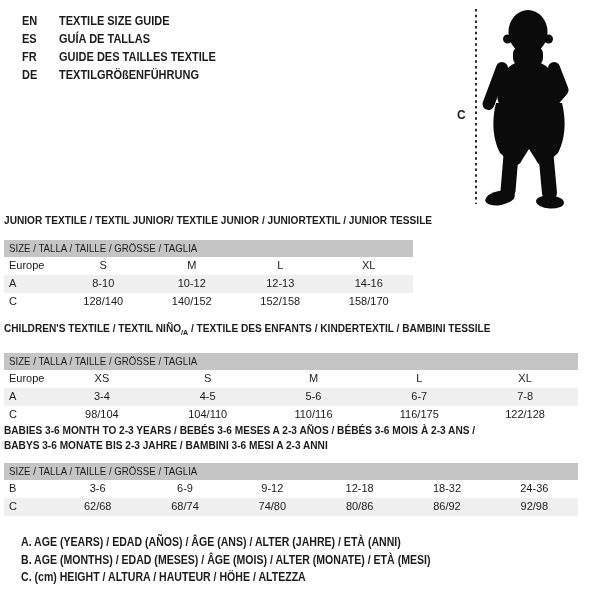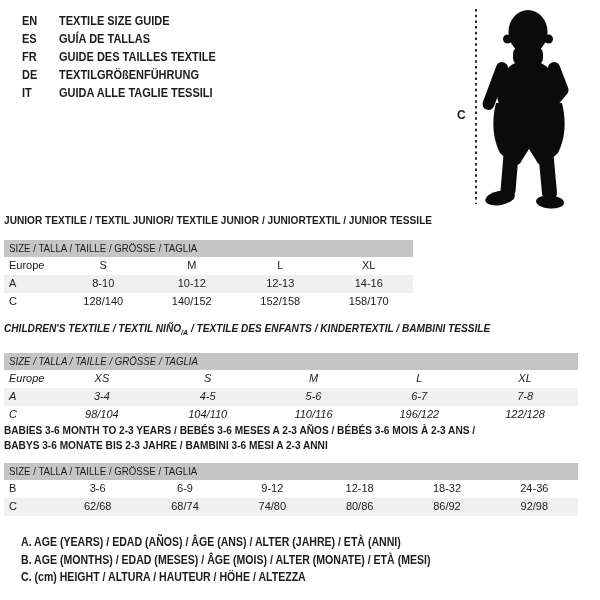--- a/index.html
+++ b/index.html
@@ -14,21 +14,21 @@
   .lang-row { display:flex; height:18px; align-items:center; font-weight:700; font-size:12.5px; }
   .lang-code { width:37px; flex:0 0 37px; }
 
   
   .fig { position:absolute; left:450px; top:5px; }
   .fig-label { position:absolute; left:457px; top:108px; font-weight:700; font-size:12px; }
 
   
   .tbl { position:absolute; left:4px; }
   .t1 { top:213px; width:409px; }
-  .t2 { top:321px; width:574px;font-style:italic; }
+  .t2 { top:321px; width:574px; }
   .t3 { top:423px; width:574px; }
   .tbl-title { font-weight:700; font-size:11.5px; line-height:14px; margin-bottom:13px; white-space:nowrap; }
   .t3 .tbl-title { line-height:15px; margin-bottom:10px; }
   .tbl-head { background:#c5c5c5; height:17px; line-height:17px; font-size:11px; padding-left:5px; box-sizing:border-box; }
   .tr { display:flex; height:18px; line-height:17px; font-size:11px; }
   .alt { background:#f0f0f0; }
   .tl { padding-left:5px; box-sizing:border-box; flex:0 0 auto; }
   .t1 .tl { width:55px; } .t2 .tl { width:45px; } .t3 .tl { width:50px; }
   .tc { flex:1 1 0; text-align:center; }
   sub.small { font-size:8px; }
@@ -51,24 +51,20 @@
       <span class="lang-code"><span class="cond">ES</span></span>
       <span class="cond">GUÍA DE TALLAS</span>
     </div>
     <div class="lang-row">
       <span class="lang-code"><span class="cond">FR</span></span>
       <span class="cond">GUIDE DES TAILLES TEXTILE</span>
     </div>
     <div class="lang-row">
       <span class="lang-code"><span class="cond">DE</span></span>
       <span class="cond">TEXTILGRÖßENFÜHRUNG</span>
-    </div>
-    <div class="lang-row">
-      <span class="lang-code"><span class="cond">IT</span></span>
-      <span class="cond">GUIDA ALLE TAGLIE TESSILI</span>
     </div>
   </div>
 
   <span class="fig-label">C</span>
   <svg class="fig" width="140" height="205" viewBox="0 0 140 205" aria-hidden="true">
     <line x1="26" y1="4" x2="26" y2="199" stroke="#2a2a2a" stroke-width="2" stroke-dasharray="2.5 3.2"></line>
     <g fill="#0b0b0b">
       <ellipse cx="78" cy="27" rx="19.5" ry="22"></ellipse>
       <circle cx="57.5" cy="34" r="4.5"></circle>
       <circle cx="98.5" cy="34" r="4.5"></circle>
@@ -129,21 +125,21 @@
       <span class="tc">4-5</span>
       <span class="tc">5-6</span>
       <span class="tc">6-7</span>
       <span class="tc">7-8</span>
     </div>
     <div class="tr">
       <span class="tl">C</span>
       <span class="tc">98/104</span>
       <span class="tc">104/110</span>
       <span class="tc">110/116</span>
-      <span class="tc">196/122</span>
+      <span class="tc">116/175</span>
       <span class="tc">122/128</span>
     </div>
   </section>
 
   <section class="tbl t3">
     <div class="tbl-title">
       <span class="cond">BABIES 3-6 MONTH TO 2-3 YEARS / BEBÉS 3-6 MESES A 2-3 AÑOS / BÉBÉS 3-6 MOIS À 2-3 ANS /</span><br>
       <span class="cond">BABYS 3-6 MONATE BIS 2-3 JAHRE / BAMBINI 3-6 MESI A 2-3 ANNI</span>
     </div>
     <div class="tbl-head"><span class="cond">SIZE / TALLA / TAILLE / GRÖSSE / TAGLIA</span></div>

